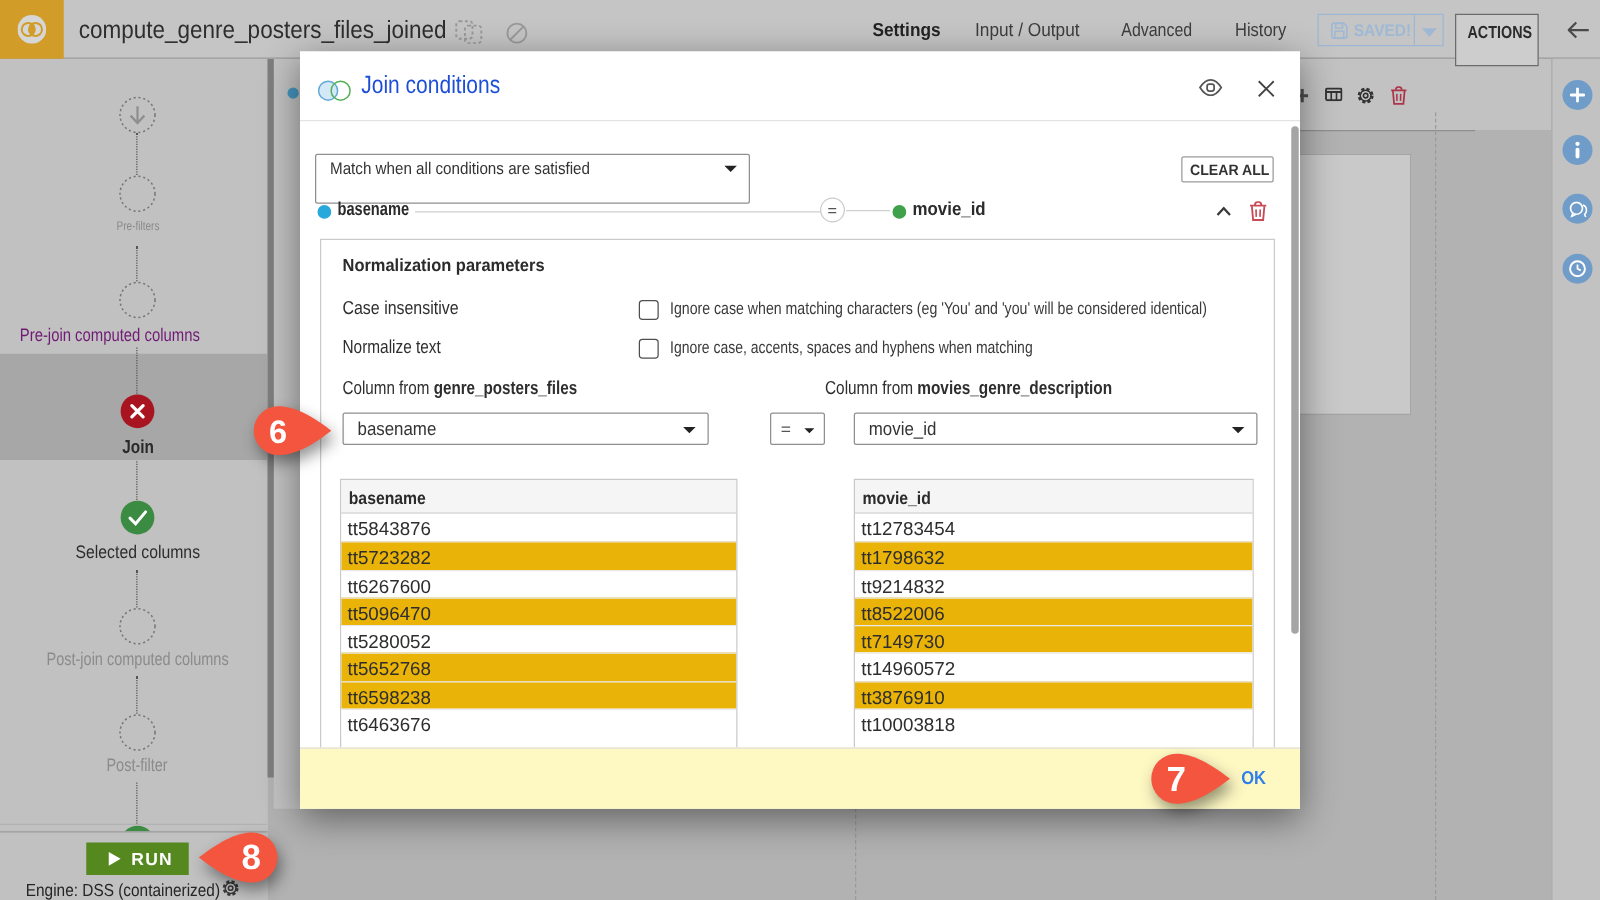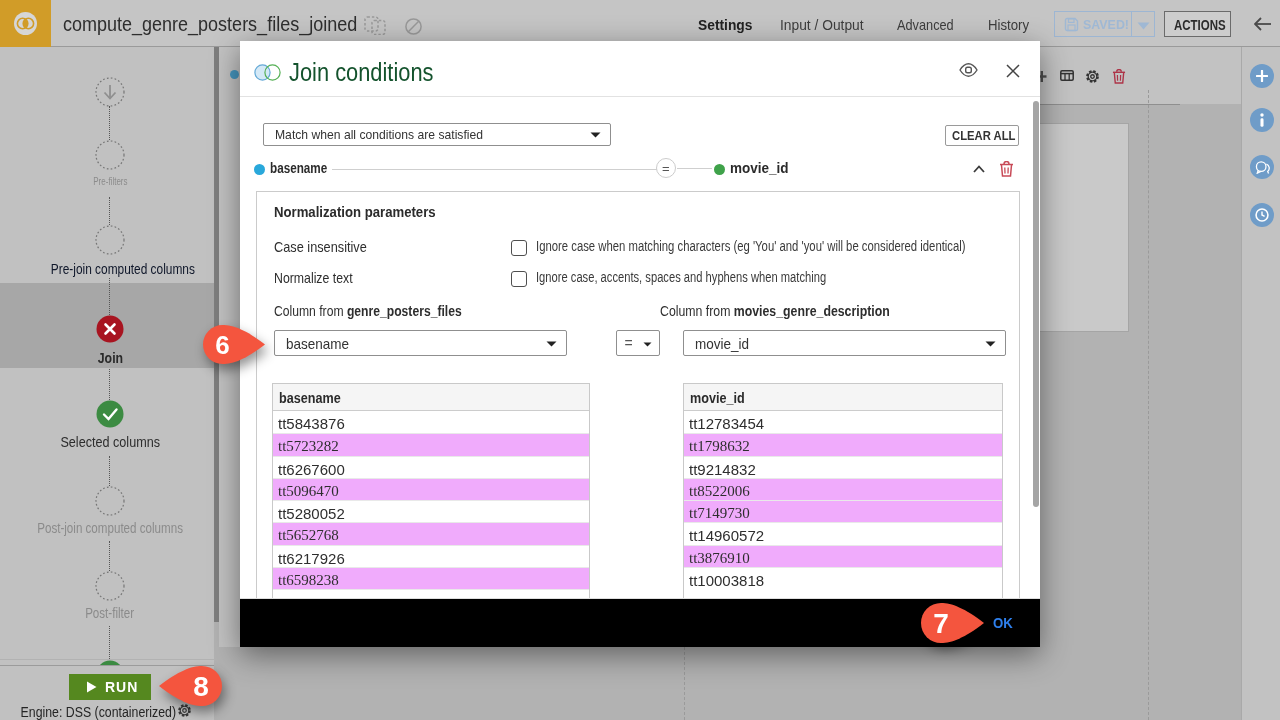--- a/index.html
+++ b/index.html
@@ -5,21 +5,21 @@
 * { margin:0; padding:0; box-sizing:border-box; }
 html,body { width:1280px; height:720px; overflow:hidden; }
 body { font-family:"Liberation Sans",sans-serif; position:relative; background:#c2c2c2; }
 .abs { position:absolute; }
 .sx { display:inline-block; transform-origin:0 50%; white-space:nowrap; }
 .tbl { border:1px solid #c9c9c9; overflow:hidden; background:#fff; }
 .tbl .th { height:27px; background:#f5f5f5; border-bottom:1px solid #ccc; font-size:14px; font-weight:bold; color:#2b2b2b; padding:6px 0 0 6px; }
 .tbl .tr { height:22.3px; font-size:15px; color:#2e2e2e; padding:4px 0 0 5px; border-top:1px solid #e9e9e9; }
 .tbl .th + .tr { border-top:none; }
 .tbl .r1 { background:#fff; }
-.tbl .r0 { background:#f0abfc;font-family:Liberation Serif, serif; }
+.tbl .r0 { background:#eab308; }
 </style>
 </head>
 <body>
 
 <div class="abs" id="bg-content" style="left:214px;top:47px;width:1027px;height:673px;background:#b2b2b2;"></div>
 <div class="abs" style="left:219px;top:47px;width:21px;height:600px;background:#c2c2c2;"></div>
 <div class="abs" style="left:1040px;top:47px;width:201px;height:57px;background:#c2c2c2;"></div>
 
 <div class="abs" style="left:1040px;top:123px;width:89px;height:209px;background:#c9c9c9;border:1px solid #a5a5a5;border-left:none;"></div>
 
@@ -74,21 +74,21 @@
   </svg>
 
   <svg class="abs" style="left:95px;top:93px;" width="30" height="30" viewBox="0 0 30 30">
     <circle cx="15" cy="15" r="14" fill="none" stroke="#757575" stroke-width="1.2" stroke-dasharray="1.7 2.2"></circle>
   </svg>
   <div class="abs" style="left:0;top:129px;width:220px;text-align:center;font-size:10px;color:#8b8b8b;"><span class="sx" style="transform:scaleX(0.8);transform-origin:50% 50%;">Pre-filters</span></div>
 
   <svg class="abs" style="left:95px;top:178px;" width="30" height="30" viewBox="0 0 30 30">
     <circle cx="15" cy="15" r="14" fill="none" stroke="#757575" stroke-width="1.2" stroke-dasharray="1.7 2.2"></circle>
   </svg>
-  <div class="abs" style="left:0;top:214px;width:220px;text-align:center;font-size:14.5px;color:#0f172a;padding-left:25px;"><span class="sx" style="transform:scaleX(0.82);transform-origin:50% 50%;">Pre-join computed columns</span></div>
+  <div class="abs" style="left:0;top:214px;width:220px;font-size:14.5px;color:#701a75;"><span class="sx" style="transform:scaleX(0.82);transform-origin:50% 50%;">Pre-join computed columns</span></div>
 
   <svg class="abs" style="left:96px;top:268px;" width="28" height="28" viewBox="0 0 28 28">
     <circle cx="14" cy="14" r="13.5" fill="#a81420"></circle>
     <path d="M9.5 9.5 L18.5 18.5 M18.5 9.5 L9.5 18.5" stroke="#fff" stroke-width="2.6" stroke-linecap="round"></path>
   </svg>
   <div class="abs" style="left:0;top:302px;width:220px;text-align:center;font-size:15px;font-weight:bold;color:#2a2a2a;"><span class="sx" style="transform:scaleX(0.82);transform-origin:50% 50%;">Join</span></div>
 
   <svg class="abs" style="left:96px;top:353px;" width="28" height="28" viewBox="0 0 28 28">
     <circle cx="14" cy="14" r="13.5" fill="#3c8b42"></circle>
     <path d="M8 14.5 L12.5 19 L20.5 9.5" fill="none" stroke="#fff" stroke-width="2.4" stroke-linecap="round"></path>
@@ -164,21 +164,21 @@
       <path d="M1.5 3 a1.5 1.5 0 0 1 1.5-1.5 h8 l2.5 2.5 v8 a1.5 1.5 0 0 1-1.5 1.5 h-9 a1.5 1.5 0 0 1-1.5-1.5 Z" fill="none" stroke="#9fb8d4" stroke-width="1.4"></path>
       <rect x="4" y="8" width="7" height="5.5" fill="none" stroke="#9fb8d4" stroke-width="1.2"></rect>
       <rect x="4.5" y="1.8" width="5.5" height="3.6" fill="none" stroke="#9fb8d4" stroke-width="1.2"></rect>
     </svg>
     <div class="abs" style="left:28px;top:5px;font-size:13.5px;font-weight:bold;color:#9fb8d4;"><span class="sx" style="transform:scaleX(0.92);">SAVED!</span></div>
     <svg class="abs" style="left:82px;top:10px;" width="13" height="8" viewBox="0 0 13 8">
         <path d="M0.5 0.5 L12.5 0.5 L6.5 7.5 Z" fill="#9fb8d4"></path>
       </svg>
   </div>
 
-  <div class="abs" style="left:1164px;top:11px;width:67px;height:26px;border:1px solid #6b6b6b;background:#cdcdcd;">
+  <div class="abs" style="left:1164px;top:11px;width:67px;height:42px;border:1px solid #6b6b6b;background:#cdcdcd;">
     <div class="abs" style="left:9px;top:5px;font-size:14px;font-weight:bold;color:#2b2b2b;"><span class="sx" style="transform:scaleX(0.82);">ACTIONS</span></div>
   </div>
 
   <svg class="abs" style="left:1254px;top:17px;" width="18" height="14" viewBox="0 0 18 14">
     <line x1="1" y1="7" x2="17" y2="7" stroke="#4a4a4a" stroke-width="1.8"></line>
     <path d="M7 1 L1 7 L7 13" fill="none" stroke="#4a4a4a" stroke-width="1.8"></path>
   </svg>
 </div>
 
 <div class="abs" id="rightstrip" style="left:1241px;top:47px;width:39px;height:673px;background:#c2c2c2;border-left:1px solid #a9a9a9;">
@@ -211,33 +211,33 @@
     </svg>
   </div>
 </div>
 
 <div class="abs" id="modal" style="left:240px;top:41px;width:800px;height:606px;background:#fff;box-shadow:0 8px 28px rgba(0,0,0,0.45);">
 
   <svg class="abs" style="left:14px;top:23px;" width="33" height="17" viewBox="0 0 33 17">
     <circle cx="8.5" cy="8.5" r="7.6" fill="#d4e9f7" stroke="#64a9d6" stroke-width="1.2"></circle>
     <circle cx="18.5" cy="8.5" r="7.6" fill="none" stroke="#55b055" stroke-width="1.2"></circle>
   </svg>
-  <div class="abs" style="left:49px;top:16px;font-size:26px;color:#14532d;"><span class="sx" style="transform:scaleX(0.84);">Join conditions</span></div>
+  <div class="abs" style="left:49px;top:16px;font-size:20px;color:#1d4ed8;"><span class="sx" style="transform:scaleX(0.84);">Join conditions</span></div>
   <svg class="abs" style="left:719px;top:22px;" width="19" height="14" viewBox="0 0 19 14">
     <path d="M1 7 C4 2.2 7 0.8 9.5 0.8 C12 0.8 15 2.2 18 7 C15 11.8 12 13.2 9.5 13.2 C7 13.2 4 11.8 1 7 Z" fill="none" stroke="#555" stroke-width="1.4"></path>
     <rect x="6.7" y="4.2" width="5.6" height="5.6" rx="1.8" fill="none" stroke="#555" stroke-width="1.4"></rect>
   </svg>
   <svg class="abs" style="left:766px;top:23px;" width="14" height="14" viewBox="0 0 14 14">
     <path d="M1 1 L13 13 M13 1 L1 13" stroke="#444" stroke-width="1.5"></path>
   </svg>
   <div class="abs" style="left:0;top:55px;width:800px;height:1px;background:#e2e2e2;"></div>
 
   <div class="abs" id="mbody" style="left:0;top:56px;width:800px;height:501px;overflow:hidden;">
 
-    <div class="abs" style="left:23px;top:26px;width:348px;height:23px;border:1px solid #8f8f8f;border-radius:2px;">
+    <div class="abs" style="left:12px;top:26px;width:348px;height:40px;border:1px solid #8f8f8f;border-radius:2px;">
       <div class="abs" style="left:11px;top:3px;font-size:13.5px;color:#333;"><span class="sx" style="transform:scaleX(0.9);">Match when all conditions are satisfied</span></div>
       <svg class="abs" style="left:326px;top:8px;" width="11" height="6" viewBox="0 0 11 6">
           <path d="M0.5 0.5 L10.5 0.5 L5.5 5.5 Z" fill="#222"></path>
         </svg>
     </div>
 
     <div class="abs" style="left:705px;top:28px;width:74px;height:21px;border:1px solid #9a9a9a;border-radius:2px;">
       <div class="abs" style="left:6px;top:3px;font-size:12px;font-weight:bold;color:#333;"><span class="sx" style="transform:scaleX(0.94);">CLEAR ALL</span></div>
     </div>
 
@@ -292,40 +292,39 @@
     </div>
 
     <div class="abs tbl" id="table1" style="left:32px;top:286px;width:318px;height:217px;">
       <div class="th"><span class="sx" style="transform:scaleX(0.9);">basename</span></div>
       <div class="tr r1">tt5843876</div>
       <div class="tr r0">tt5723282</div>
       <div class="tr r1">tt6267600</div>
       <div class="tr r0">tt5096470</div>
       <div class="tr r1">tt5280052</div>
       <div class="tr r0">tt5652768</div>
-      <div class="tr r1">tt6217926</div>
       <div class="tr r0">tt6598238</div>
       <div class="tr r1">tt6463676</div>
     </div>
     <div class="abs tbl" id="table2" style="left:443px;top:286px;width:320px;height:217px;">
       <div class="th"><span class="sx" style="transform:scaleX(0.9);">movie_id</span></div>
       <div class="tr r1">tt12783454</div>
       <div class="tr r0">tt1798632</div>
       <div class="tr r1">tt9214832</div>
       <div class="tr r0">tt8522006</div>
       <div class="tr r0">tt7149730</div>
       <div class="tr r1">tt14960572</div>
       <div class="tr r0">tt3876910</div>
       <div class="tr r1">tt10003818</div>
     </div>
   </div>
 
   <div class="abs" style="left:793px;top:60px;width:6px;height:406px;background:#a5a5a5;border-radius:3px;"></div>
 
-  <div class="abs" style="left:0;top:557px;width:800px;height:49px;border-top:1px solid #dedede;background:#000000;padding-left:38px;">
+  <div class="abs" style="left:0;top:557px;width:800px;height:49px;border-top:1px solid #dedede;background:#fef9c3;padding-left:38px;">
     <div class="abs" style="left:753px;top:14.5px;font-size:15px;font-weight:bold;color:#2f80ed;"><span class="sx" style="transform:scaleX(0.88);">OK</span></div>
   </div>
 </div>
 
 <svg class="abs" style="left:196px;top:318px;filter:drop-shadow(3px 6px 6px rgba(0,0,0,0.42));" width="76" height="53" viewBox="0 0 76 53">
   <path d="M 69,26.5 C 49.7,11.6 37.2,7 26.5,7 A 19.5,19.5 0 1,0 26.5,46 C 37.2,46 49.7,41.4 69,26.5 Z" fill="#f4553e"></path>
   <text x="26.5" y="36" text-anchor="middle" font-family="Liberation Sans, sans-serif" font-size="26" font-weight="bold" fill="#fff">6</text>
 </svg>
 <svg class="abs" style="left:915px;top:596px;filter:drop-shadow(3px 6px 6px rgba(0,0,0,0.42));" width="76" height="54" viewBox="0 0 76 54">
   <path d="M 69,27 C 49.5,12 36.8,7 26,7 A 20,20 0 1,0 26,47 C 36.8,47 49.5,42 69,27 Z" fill="#f4553e"></path>

